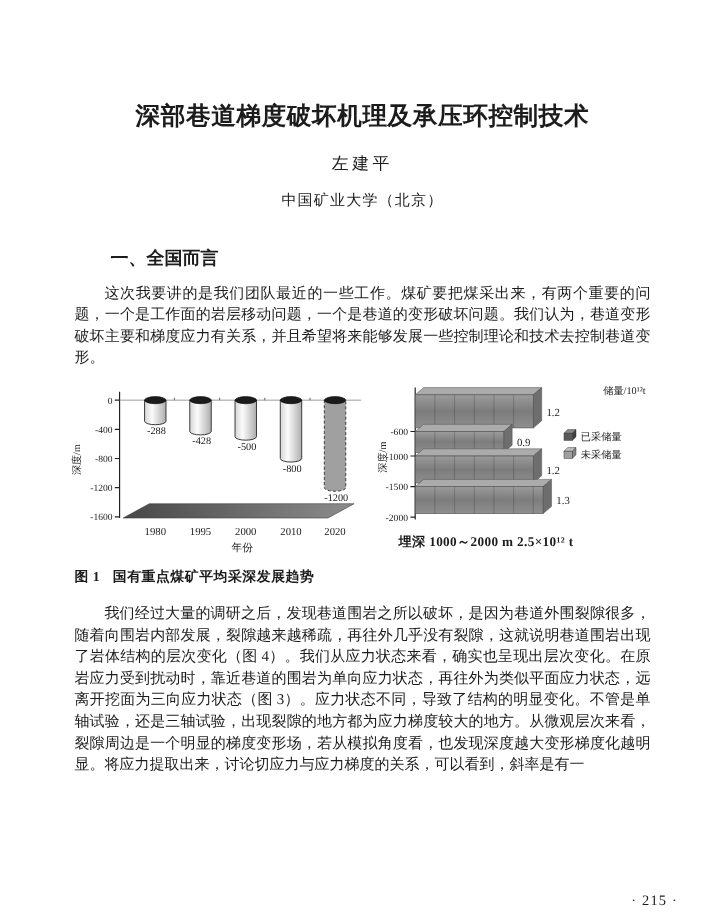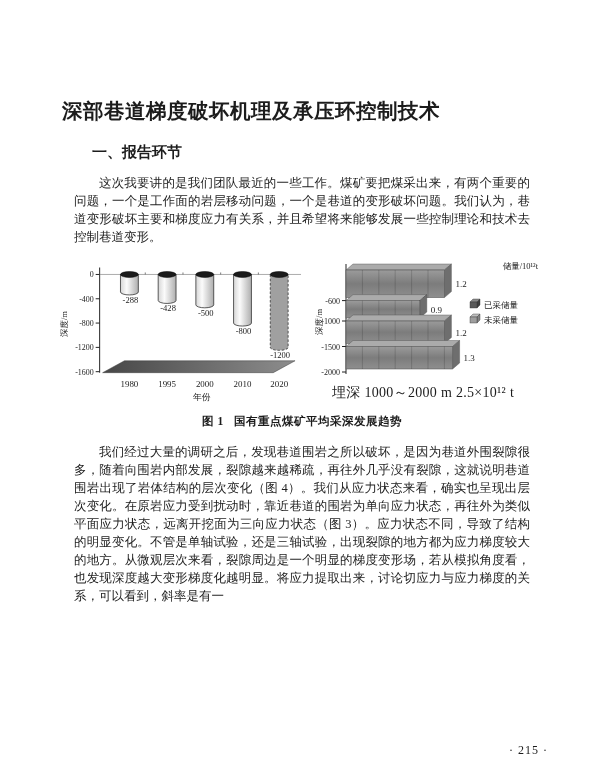--- a/index.html
+++ b/index.html
@@ -1,41 +1,43 @@
 <!DOCTYPE html>
 <html><head>
 <meta charset="utf-8">
 <style>
   html,body{margin:0;padding:0;background:#ffffff;}
   .page{
     width:600px;height:768px;background:#fff;box-sizing:border-box;
     padding:82px 58px 0 62px;position:relative;overflow:hidden;
     font-family:"Liberation Serif","DejaVu Serif",serif;color:#1c1c1c;
   }
-  .title{font-size:20.5px;font-weight:bold;margin:15px 0 18px 0;letter-spacing:0.5px;}
+  .title{font-size:20.5px;font-weight:bold;text-align:center;margin:0 0 18px 0;letter-spacing:0.5px;}
   .author{font-size:14px;text-align:center;letter-spacing:3px;margin:0 0 13px 0;}
   .affil{font-size:12.5px;text-align:center;letter-spacing:1px;margin:0 0 30px 0;}
   .section{font-size:15px;font-weight:bold;margin:0 0 10px 0;text-indent:2em;}
-  .para{font-size:12.5px;line-height:18px;text-align:justify;text-indent:2em;margin:12px;font-family:Liberation Serif, serif;}
+  .para{font-size:12.5px;line-height:18px;text-align:justify;text-indent:2em;margin:0;font-family:Liberation Serif, serif;}
   .figure{display:flex;align-items:flex-start;margin:10px 0 0 -6px;}
   .rightcol{margin-left:8px;}
-  .notes{font-size:14px;line-height:13.5px;padding-left:20px;letter-spacing:0.3px;margin-top:2px;}
-  .caption{text-align:center;font-weight:bold;font-size:11.5px;margin:8px 0 14px 0;letter-spacing:0.5px;}
+  .notes{font-size:11px;line-height:13.5px;padding-left:20px;letter-spacing:0.3px;margin-top:2px;font-weight:bold;}
+  .caption{text-align:left;font-weight:bold;font-size:11.5px;margin:8px 0 14px 0;letter-spacing:0.5px;}
   .caption .caplabel{margin-right:0.9em;}
-  .pagenum{position:absolute;bottom:10px;right:52px;font-size:12px;letter-spacing:1px;}
+  .pagenum{position:absolute;bottom:10px;right:35px;font-size:12px;letter-spacing:1px;}
   svg text{font-family:"Liberation Serif","DejaVu Serif",serif;}
 </style>
 </head>
 <body>
 
 <div class="page">
 
   <h1 class="title">深部巷道梯度破坏机理及承压环控制技术</h1>
+  <div class="author">左建平</div>
+  <div class="affil">中国矿业大学（北京）</div>
 
-  <h2 class="section">一、报告环节</h2>
+  <h2 class="section">一、全国而言</h2>
 
   <p class="para">这次我要讲的是我们团队最近的一些工作。煤矿要把煤采出来，有两个重要的问题，一个是工作面的岩层移动问题，一个是巷道的变形破坏问题。我们认为，巷道变形破坏主要和梯度应力有关系，并且希望将来能够发展一些控制理论和技术去控制巷道变形。</p>
 
   <div class="figure">
     <svg id="chart-left" width="250" height="148" viewBox="0 0 250 148">
       <defs>
         <linearGradient id="cylGrad" x1="0" y1="0" x2="1" y2="0">
           <stop offset="0" stop-color="#d6d6d6"></stop>
           <stop offset="0.35" stop-color="#fbfbfb"></stop>
           <stop offset="1" stop-color="#aeaeae"></stop>

